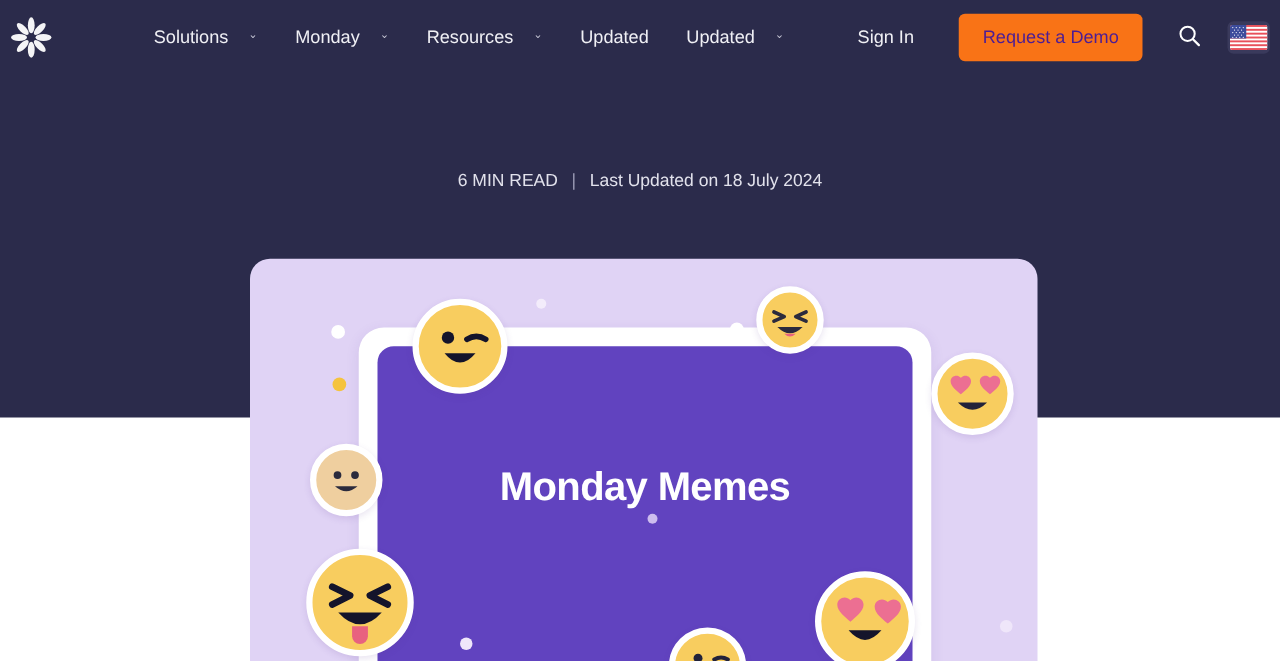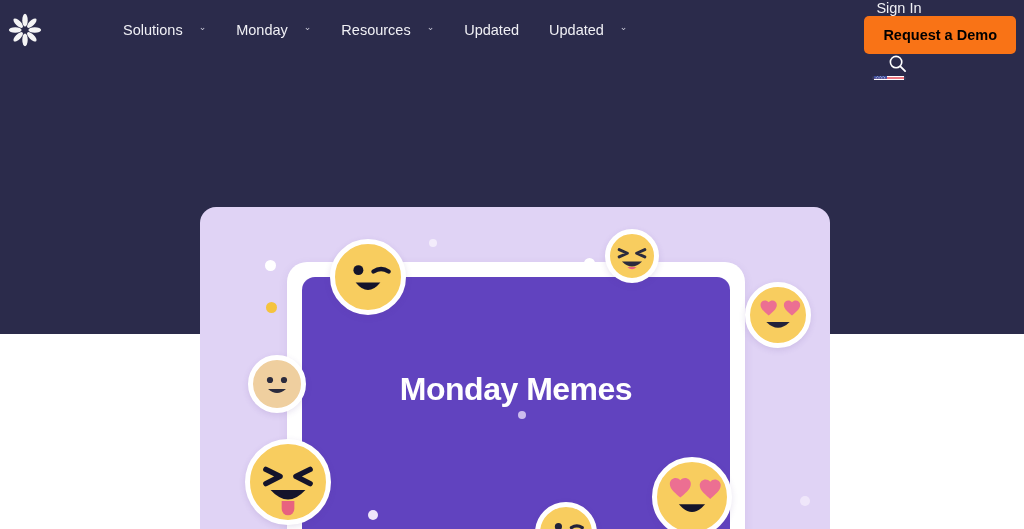--- a/index.html
+++ b/index.html
@@ -88,39 +88,39 @@
     position: relative;
     top: 1px;
     color: #c9c9d8;
   }
 
   .nav-right {
     position: absolute;
     right: 8px; top: 0;
     height: 60px;
     display: flex;
+    align-items: center;
     gap: 0px;
-    flex-direction: column;
   }
   .signin {
     color: #f0f0f5;
     font-size: 14.5px;
     padding: 0 16px;
     white-space: nowrap;
     cursor: pointer;
   }
   .demo-btn {
     background: #f97316;
-    color: #000000;
+    color: #4c1d95;
     font-size: 14.5px;
-    font-weight: 700;
+    font-weight: 400;
     border: none;
     border-radius: 5px;
     padding: 11px 19px;
-    margin-left: 4px;
+    margin-left: 20px;
     cursor: pointer;
     white-space: nowrap;
     font-family: "Liberation Sans", sans-serif;
   }
   .search-btn {
     width: 38px; height: 38px;
     margin-left: 18px;
     display: flex;
     align-items: center;
     justify-content: center;
@@ -313,20 +313,25 @@
               <circle cx="7.8" cy="9.8" r="0.5"></circle>
                 <circle cx="10.6" cy="9.8" r="0.5"></circle>
             </g>
           </svg>
         </span>
       </button>
     </div>
   </nav>
 
 
+  <div class="hero-meta">
+    <span>6 MIN READ</span>
+    <span class="sep">|</span>
+    <span>Last Updated on 18 July 2024</span>
+  </div>
 
   <div class="hero-card">
 
     <div class="dot z-back" style="left:65px;  top:53px;  width:11px; height:11px; background:#ffffff;"></div>
     <div class="dot z-back" style="left:66px;  top:95px;  width:11px; height:11px; background:#f5c33e;"></div>
     <div class="dot z-back" style="left:229px; top:32px;  width:8px;  height:8px;  background:#f3ecfb;"></div>
     <div class="dot z-back" style="left:384px; top:51px;  width:11px; height:11px; background:#ffffff;"></div>
     <div class="dot z-back" style="left:168px; top:303px; width:10px; height:10px; background:#efe6fa;"></div>
     <div class="dot z-back" style="left:600px; top:289px; width:10px; height:10px; background:#efe6fa;"></div>
 

